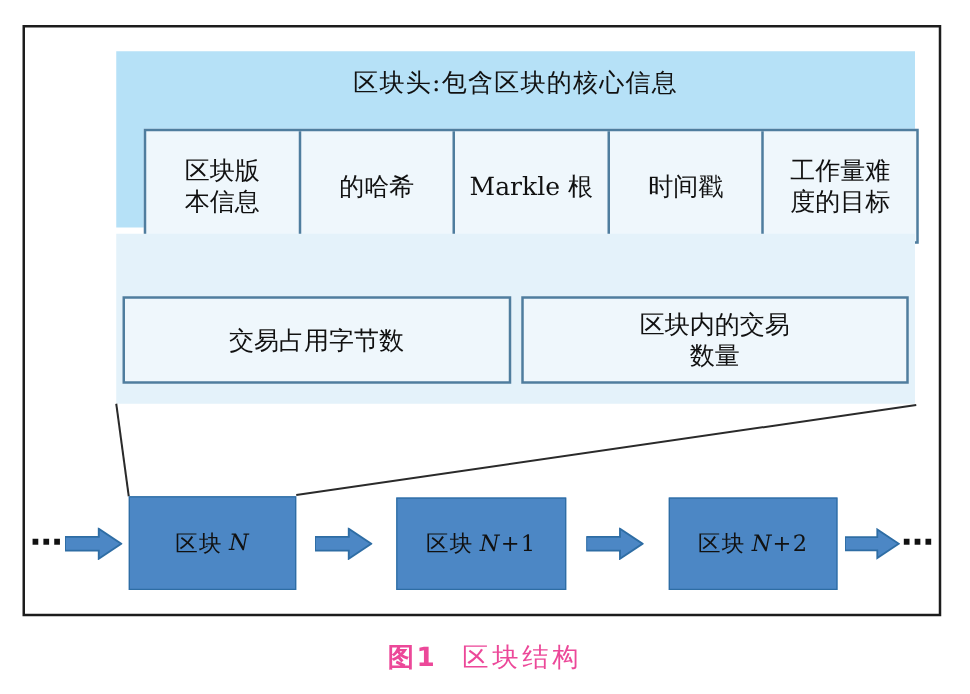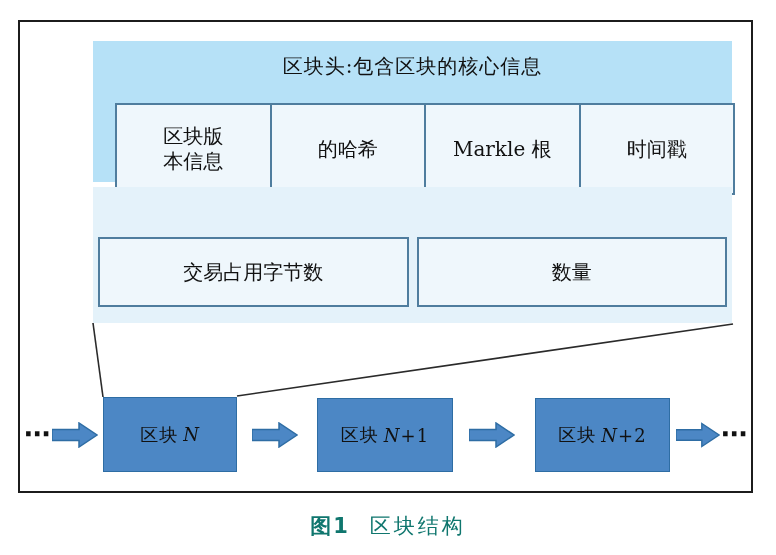--- a/index.html
+++ b/index.html
@@ -64,21 +64,21 @@
   .ellipsis {
     position:absolute; top:420px; width:30px; height:28px; text-align:center;
     font-size:26px; font-weight:bold; line-height:28px; color:#111;
     font-family:"DejaVu Sans", sans-serif;
   }
   .ellipsis-left  { left:22px; }
   .ellipsis-right { left:719px; }
   
   .caption {
     position:absolute; left:0; top:512px; width:776px; text-align:center;
-    font-size:21px; color:#0f766e;
+    font-size:21px; color:#ec4899;
   }
   .caption-label {
     font-family:"DejaVu Sans", sans-serif; font-weight:bold;
     margin-right:20px; letter-spacing:2px;
   }
   .caption-text { letter-spacing:3px; }
 </style>
 </head>
 <body>
 
@@ -95,29 +95,34 @@
       </div>
       <div class="header-cell">
         <span class="cell-line">的哈希</span>
       </div>
       <div class="header-cell">
         <span class="cell-line">Markle 根</span>
       </div>
       <div class="header-cell">
         <span class="cell-line">时间戳</span>
       </div>
+      <div class="header-cell">
+        <span class="cell-line">工作量难</span>
+        <span class="cell-line">度的目标</span>
+      </div>
     </div>
   </div>
 
   <div class="panel body-panel">
     <div class="body-row">
       <div class="body-cell">
         <span class="cell-line">交易占用字节数</span>
       </div>
       <div class="body-cell">
+        <span class="cell-line">区块内的交易</span>
         <span class="cell-line">数量</span>
       </div>
     </div>
   </div>
 
   <svg class="connector-svg" width="776" height="555" viewBox="0 0 776 555">
     <line x1="93" y1="323" x2="103" y2="397" stroke="#2a2a2a" stroke-width="1.6"></line>
     <line x1="733" y1="324" x2="237" y2="396" stroke="#2a2a2a" stroke-width="1.6"></line>
   </svg>
 

